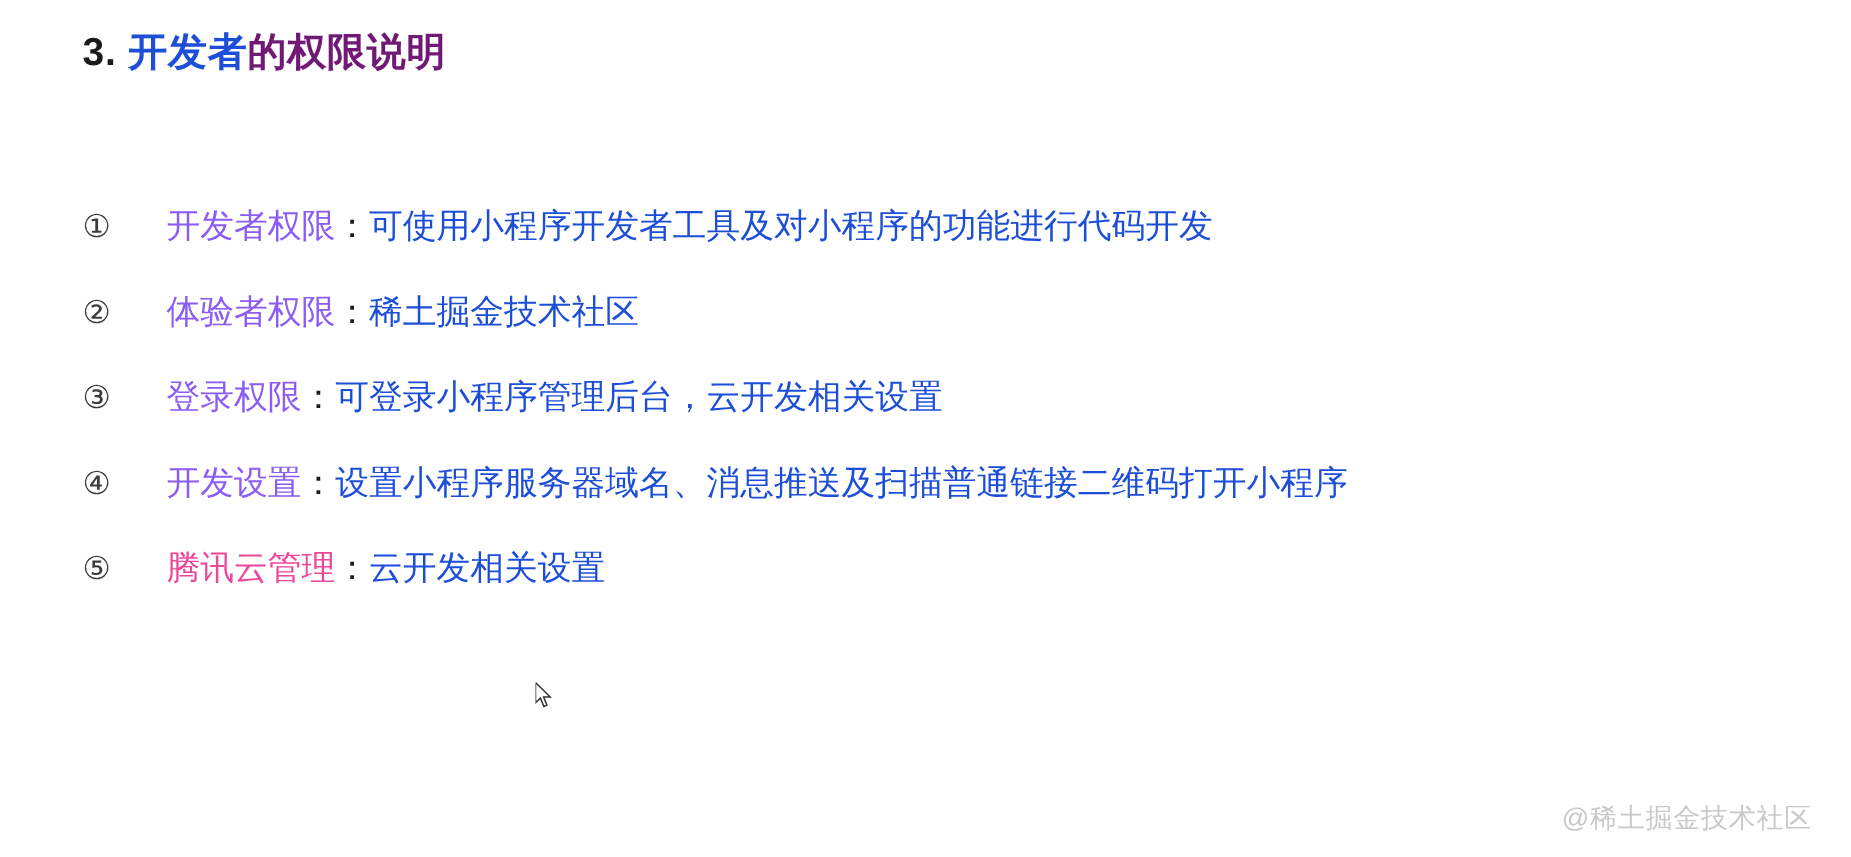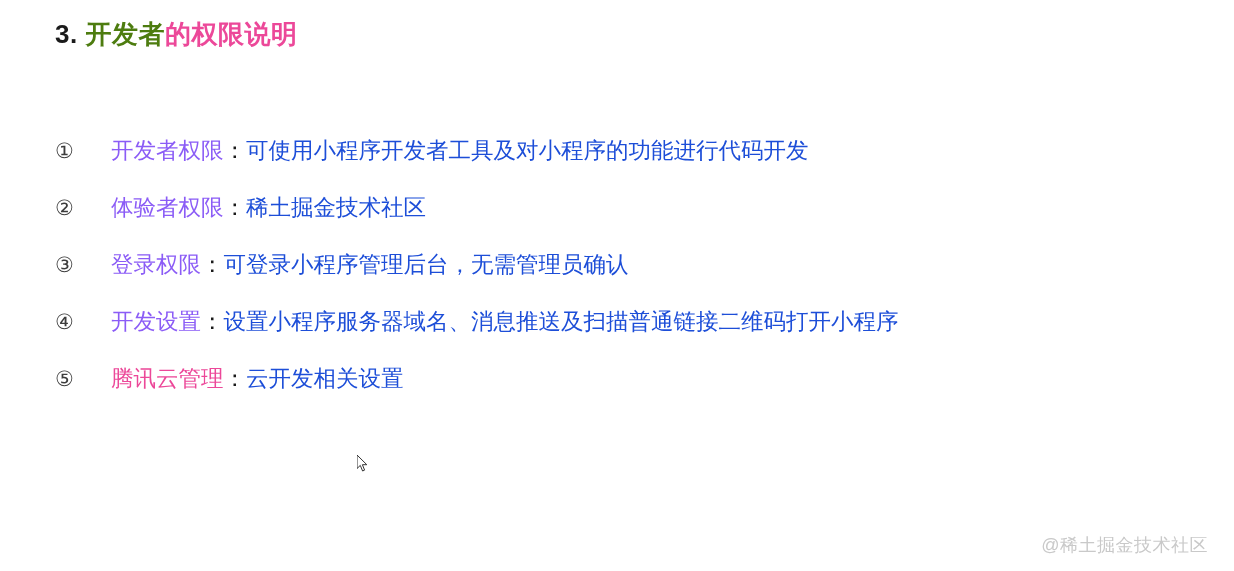--- a/index.html
+++ b/index.html
@@ -28,24 +28,24 @@
     font-size: 26px;
     font-weight: bold;
     letter-spacing: 0.5px;
     white-space: nowrap;
     line-height: 1.4;
   }
   .heading .num {
     color: #1a1a1a;
   }
   .heading .hl {
-    color: #4d7c0f;
+    color: #1d4ed8;
   }
   .heading .rest {
-    color: #ec4899;
+    color: #701a75;
   }
   .list {
     position: absolute;
     left: 55px;
     top: 122px;
     width: 1120px;
   }
   .item {
     display: flex;
     align-items: baseline;
@@ -111,21 +111,21 @@
       <span class="marker">②</span>
       <span class="term">体验者权限</span>
       <span class="sep">：</span>
       <span class="desc">稀土掘金技术社区</span>
     </div>
 
     <div class="item">
       <span class="marker">③</span>
       <span class="term">登录权限</span>
       <span class="sep">：</span>
-      <span class="desc">可登录小程序管理后台，无需管理员确认</span>
+      <span class="desc">可登录小程序管理后台，云开发相关设置</span>
     </div>
 
     <div class="item">
       <span class="marker">④</span>
       <span class="term">开发设置</span>
       <span class="sep">：</span>
       <span class="desc">设置小程序服务器域名、消息推送及扫描普通链接二维码打开小程序</span>
     </div>
 
     <div class="item">

